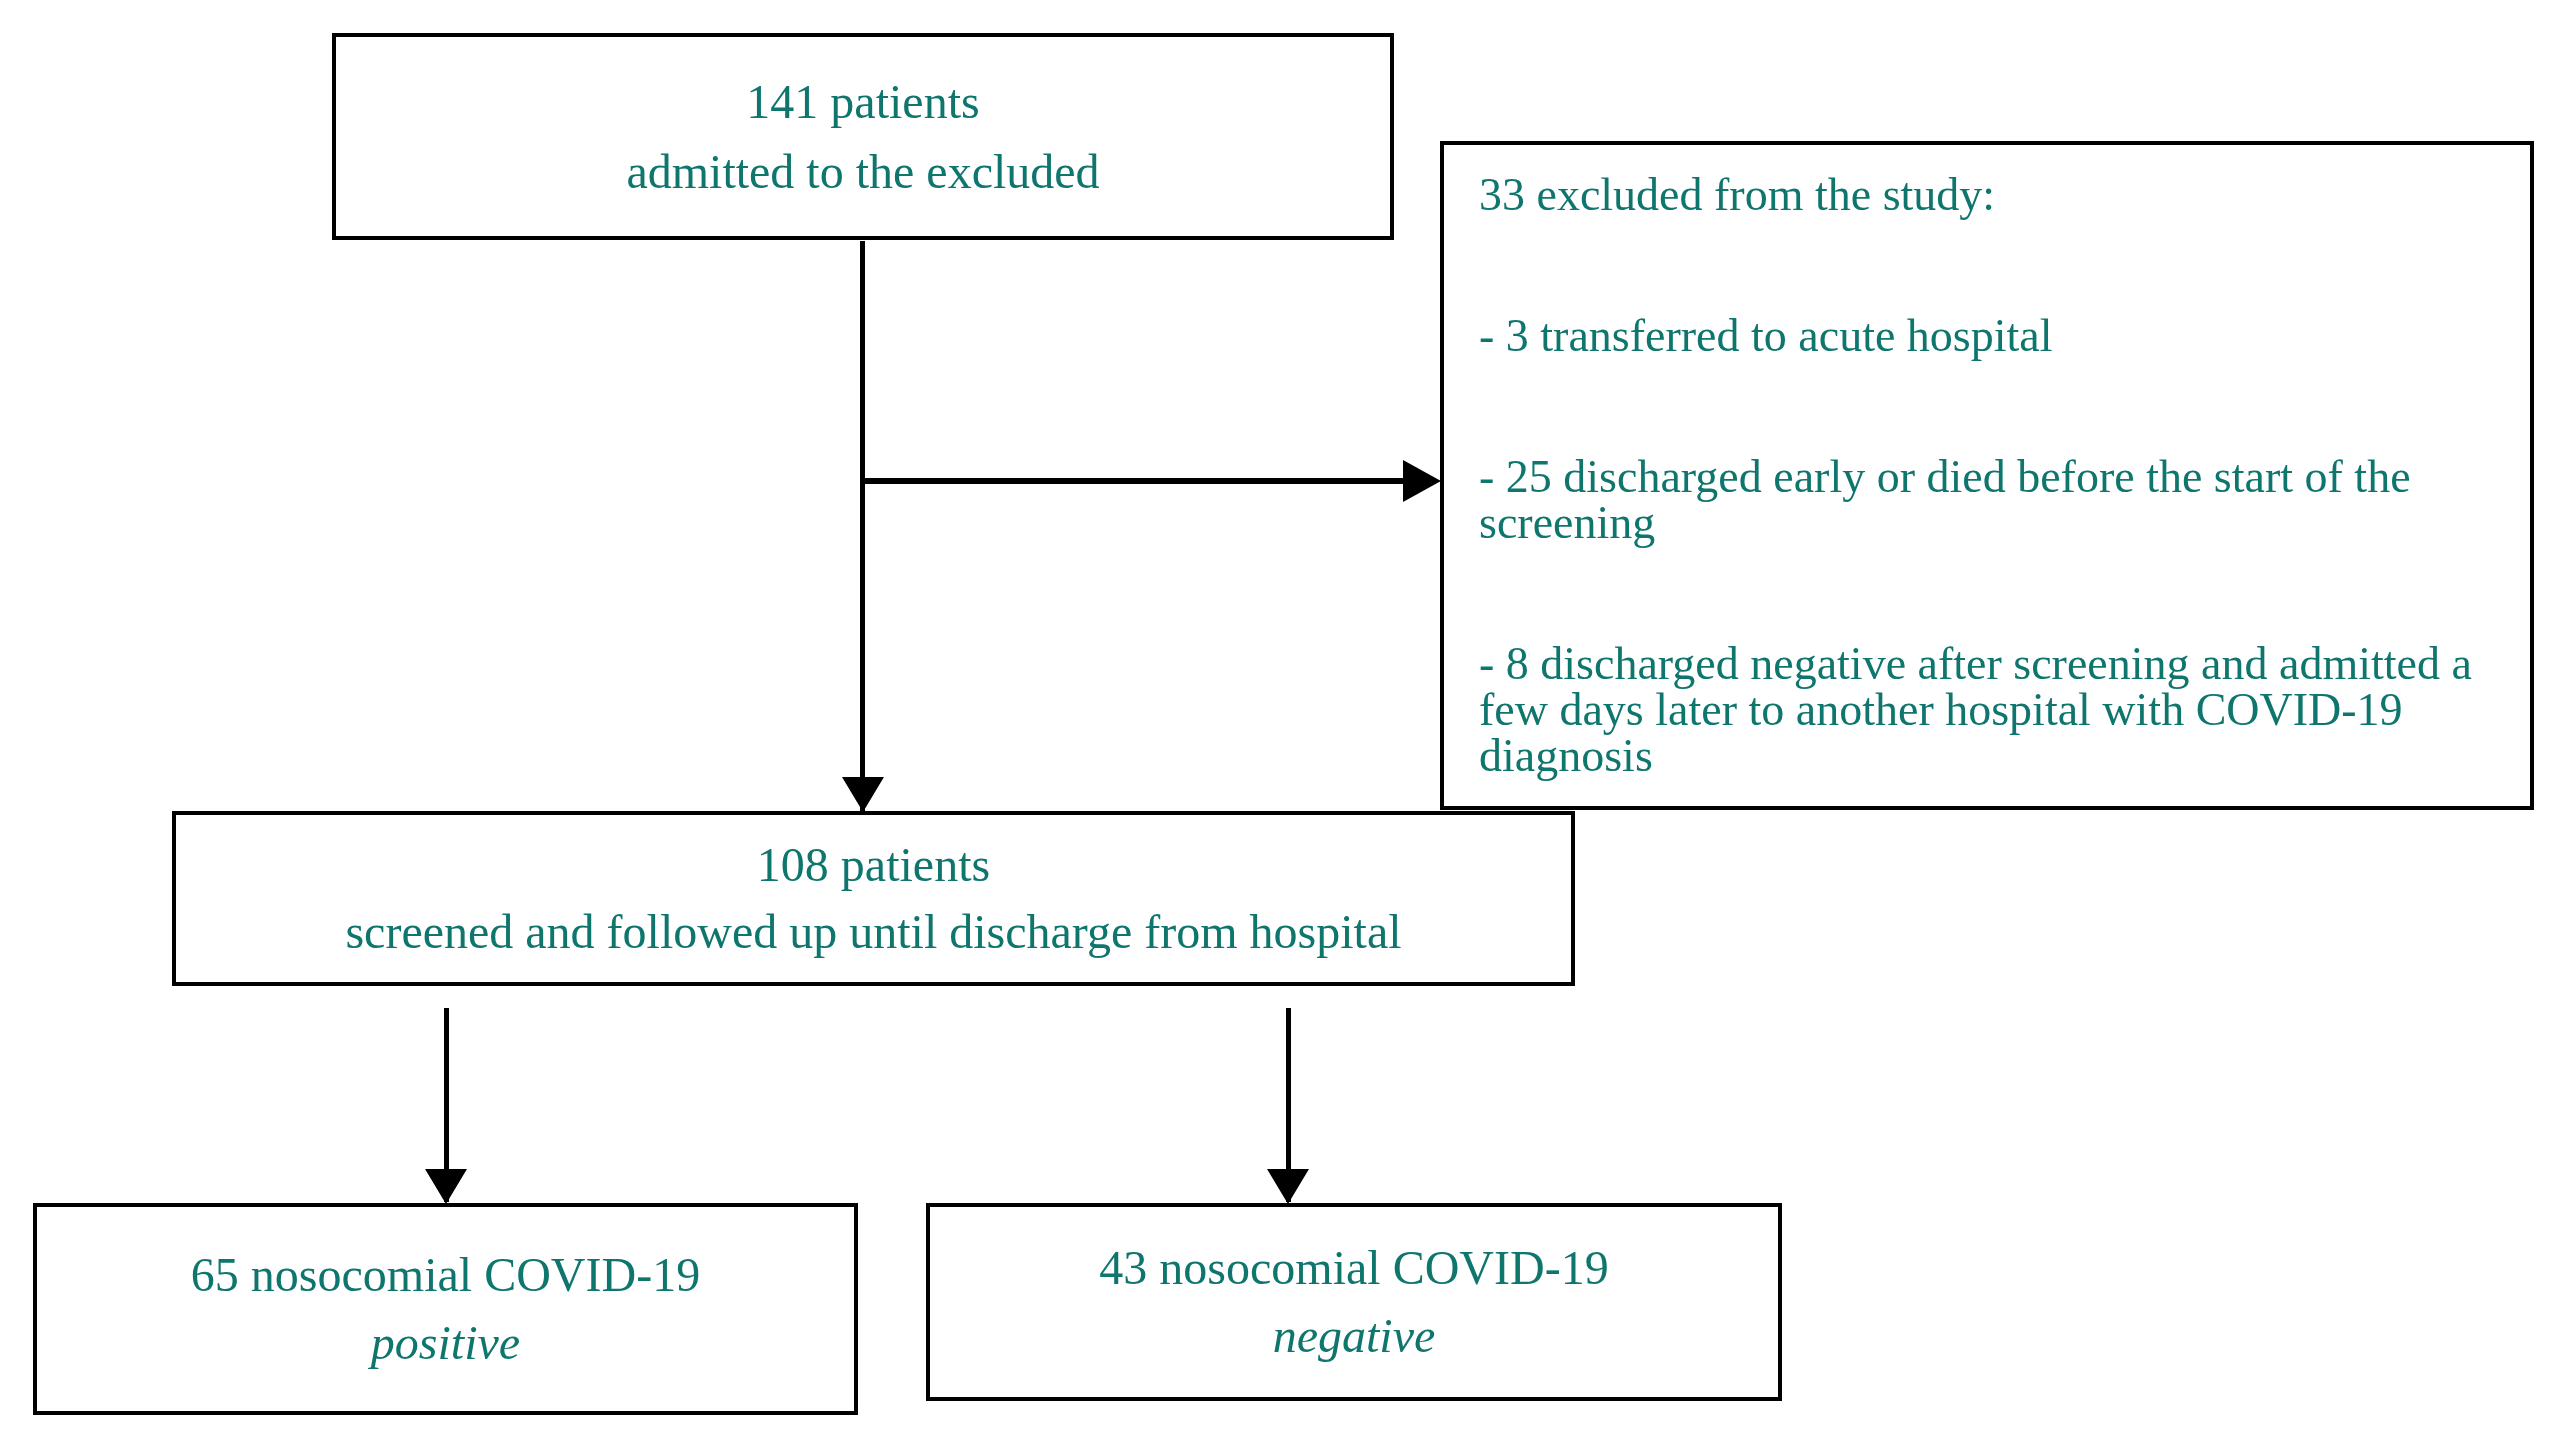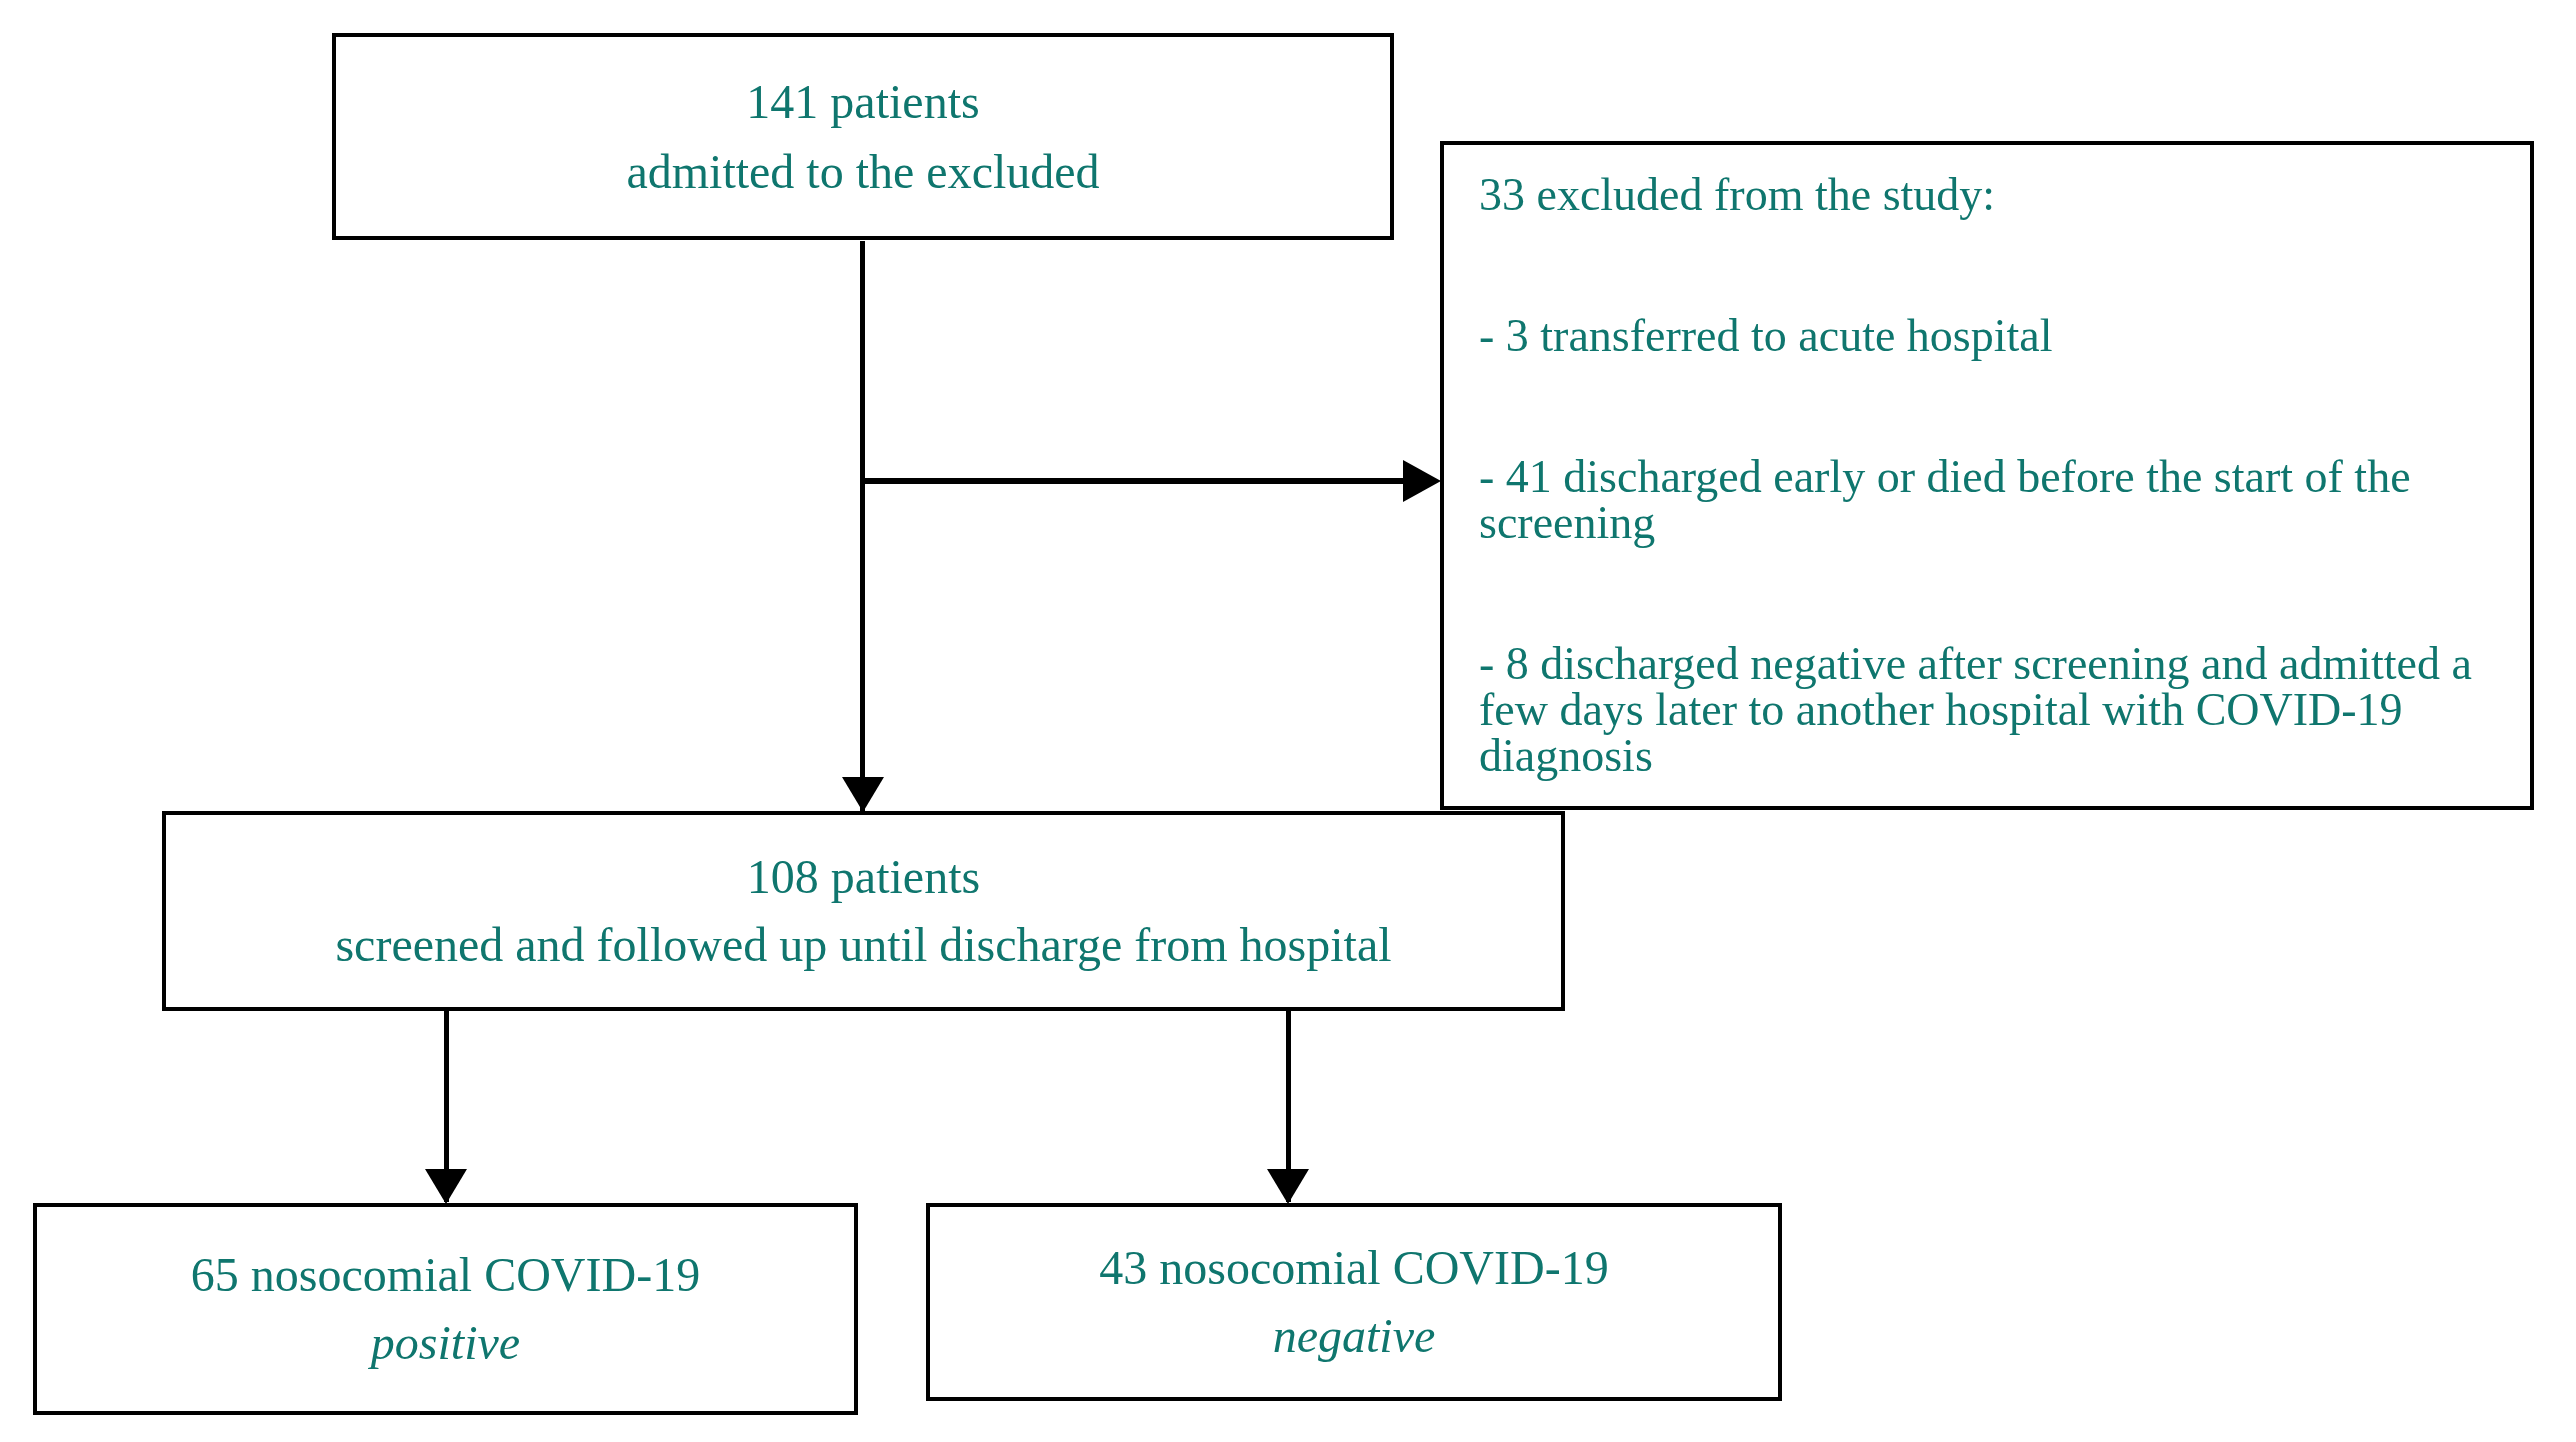--- a/index.html
+++ b/index.html
@@ -59,24 +59,24 @@
     font-size: 46px;
     line-height: 1.0;
     margin: 0 0 38px 0;
     white-space: normal;
     text-align: left;
   }
   #node-excluded .line:last-child { margin-bottom: 0; }
 
   
   #node-screened {
-    left: 162px;
+    left: 172px;
     top: 811px;
     width: 1403px;
-    height: 200px;
+    height: 175px;
     padding: 16px 16px;
   }
   #node-screened .line {
     font-size: 48px;
     margin: 9.6px 0;
   }
 
   
   #node-positive {
     left: 33px;
@@ -169,21 +169,21 @@
 <div id="canvas">
 
   <div class="node" id="node-admitted">
     <span class="line">141 patients</span>
     <span class="line">admitted to the excluded</span>
   </div>
 
   <div class="node" id="node-excluded">
     <span class="line">33 excluded from the study:</span>
     <span class="line">- 3 transferred to acute hospital</span>
-    <span class="line">- 41 discharged early or died before the start of the screening</span>
+    <span class="line">- 25 discharged early or died before the start of the screening</span>
     <span class="line">- 8 discharged negative after screening and admitted a few days later to another hospital with COVID-19 diagnosis</span>
   </div>
 
   <div class="node" id="node-screened">
     <span class="line">108 patients</span>
     <span class="line">screened and followed up until discharge from hospital</span>
   </div>
 
   <div class="node" id="node-positive">
     <span class="line">65 nosocomial COVID-19</span>

